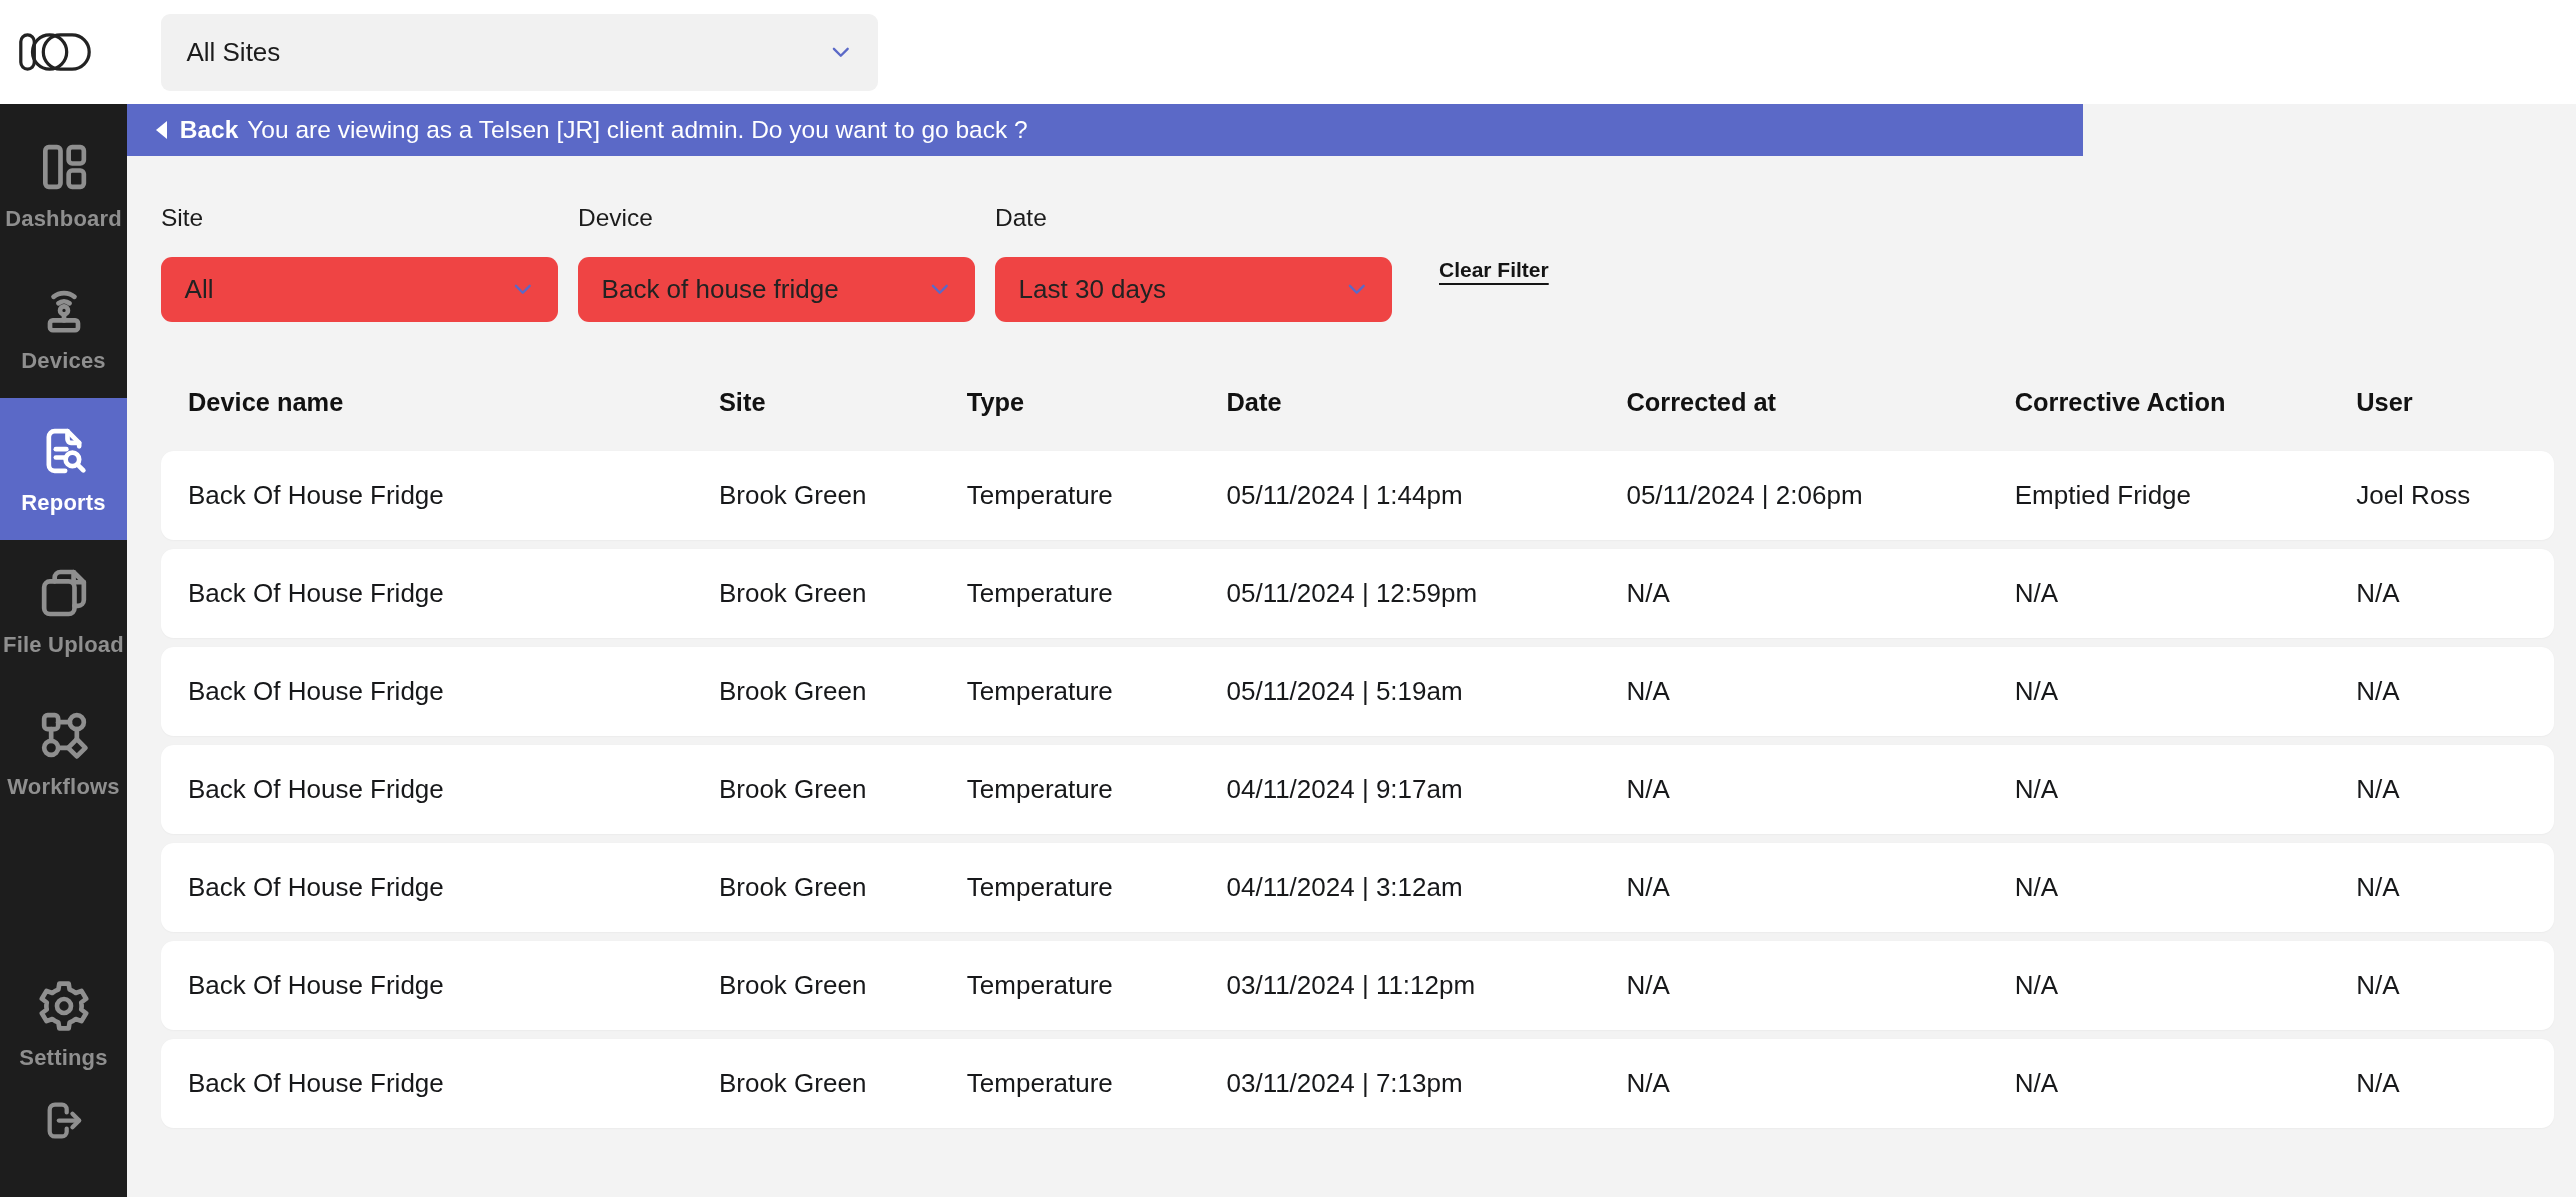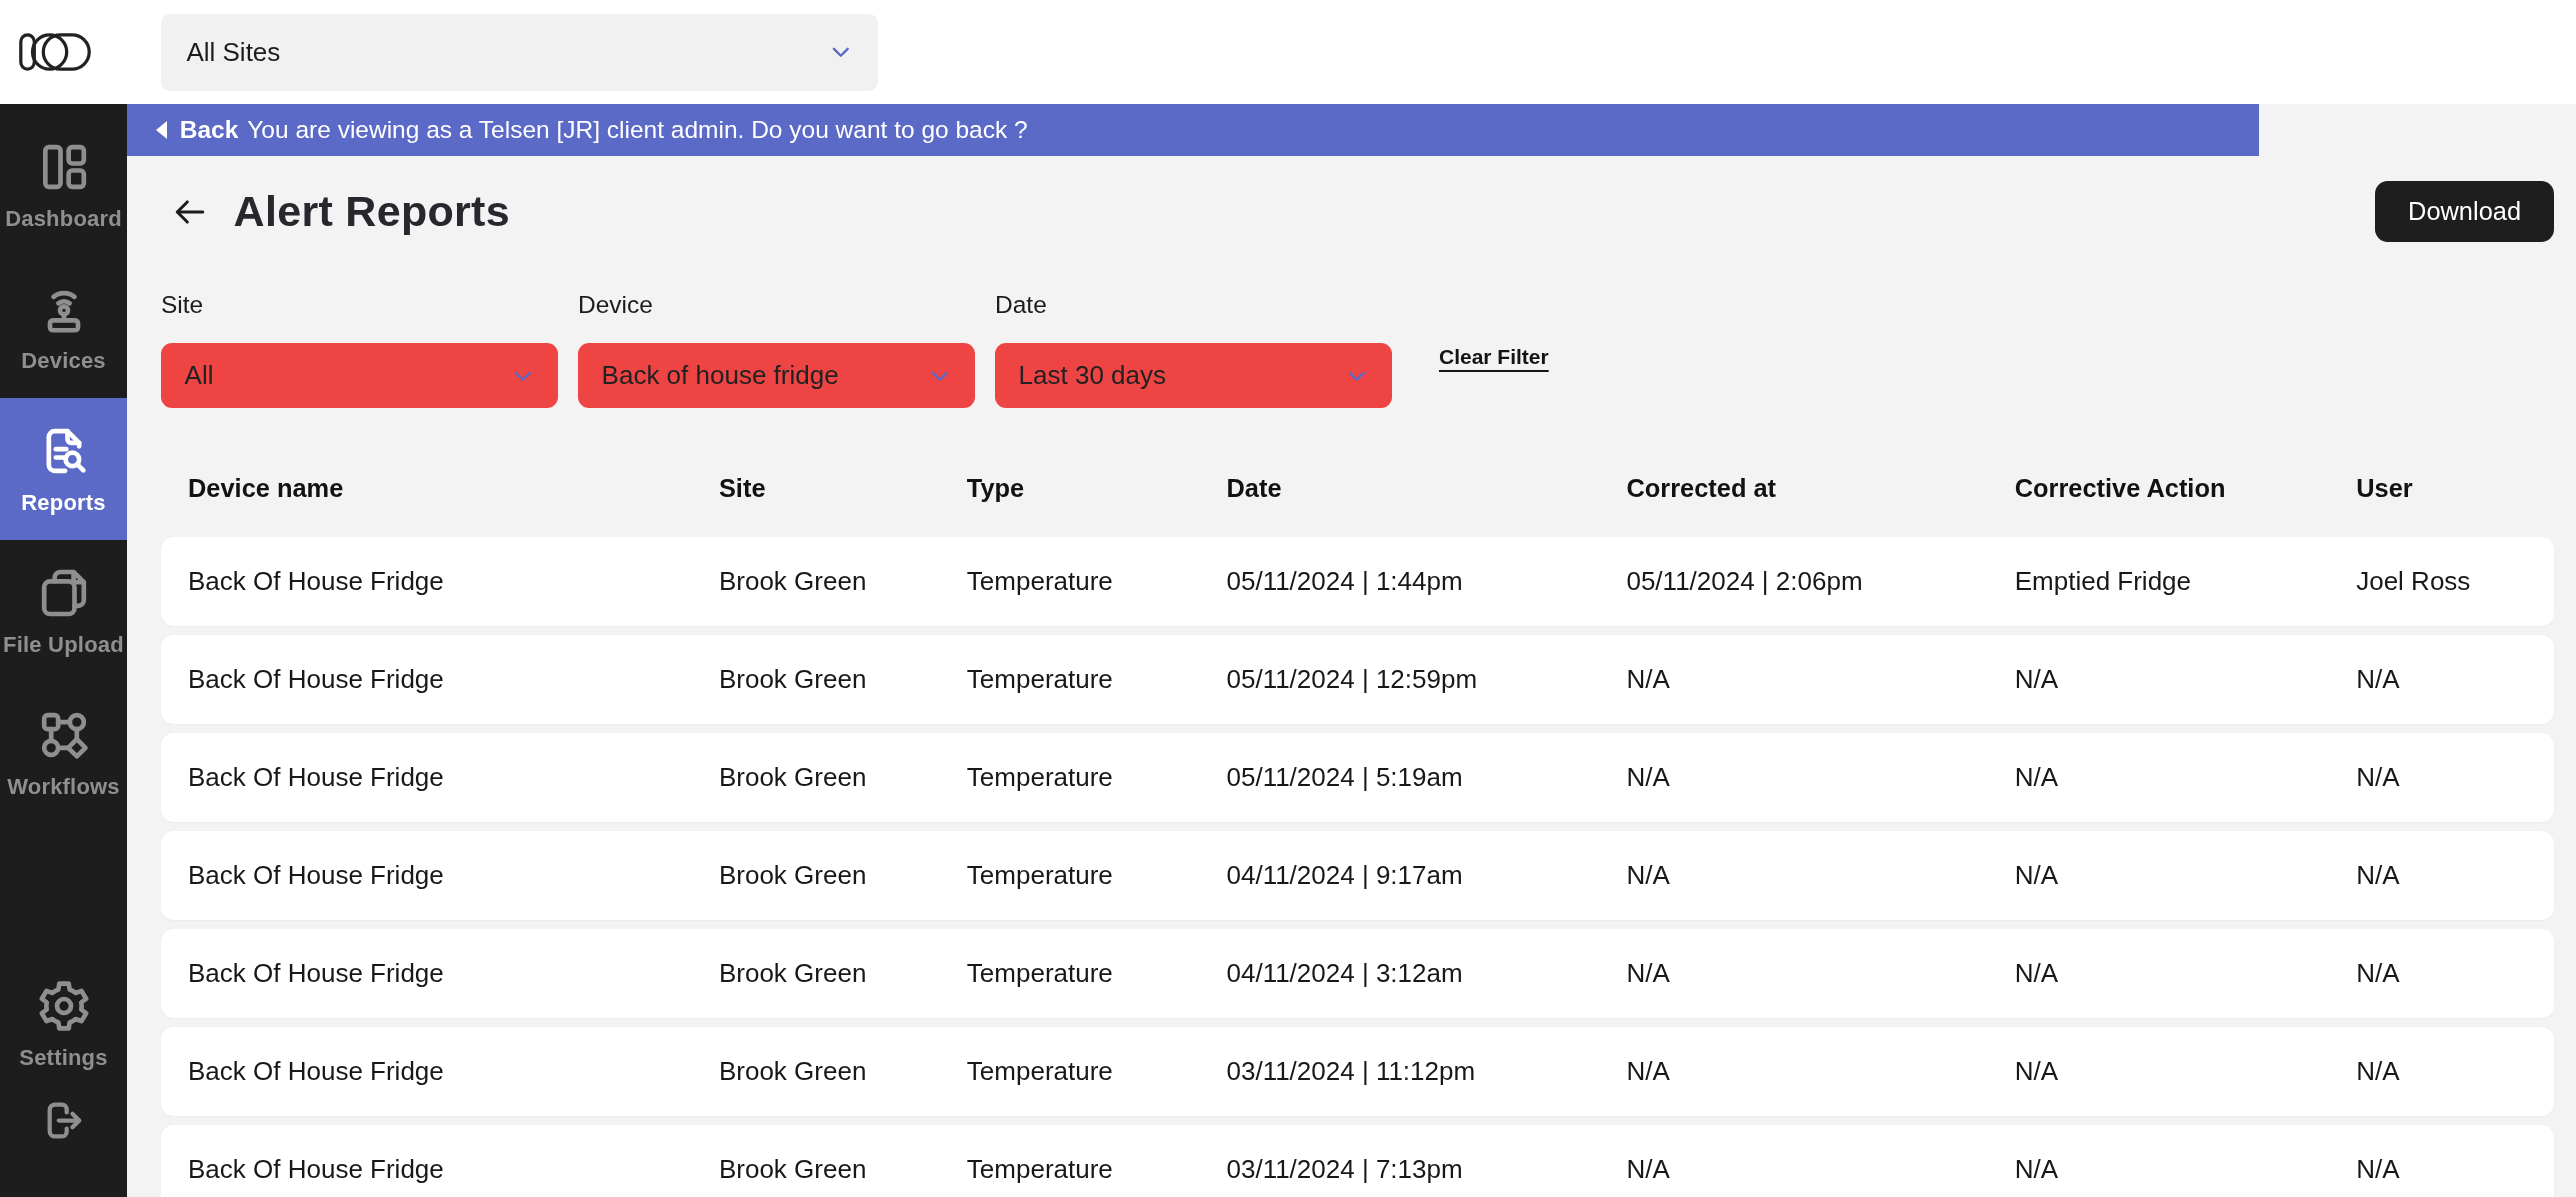--- a/index.html
+++ b/index.html
@@ -25,21 +25,21 @@
   .nav-item.active { background:#5b69c7; color:#ffffff; }
   .nav-icon { width:56px; height:56px; stroke:currentColor; fill:none;
               stroke-width:2; stroke-linecap:round; stroke-linejoin:round; }
   .nav-label { font-size:22px; font-weight:700; letter-spacing:0.2px; }
   .sidebar-bottom { margin-top:auto; display:flex; flex-direction:column; }
   .logout-item { width:127px; height:102px; display:flex; align-items:flex-start;
                  justify-content:center; color:#8f8f8f; cursor:pointer; }
   .logout-item .nav-icon { width:51px; height:51px; }
 
   
-  .banner { position:absolute; left:127px; top:104px; width:2132px; height:52px;
+  .banner { position:absolute; left:127px; top:104px; width:1956px; height:52px;
             background:#5b69c7; display:flex; align-items:center; color:#fff; }
   .banner-back { display:flex; align-items:center; gap:12.7px; margin-left:29px; cursor:pointer; }
   .tri-left { width:0; height:0; border-top:9px solid transparent;
               border-bottom:9px solid transparent; border-right:11px solid #ffffff; }
   .banner-back b { font-size:24.5px; font-weight:700; }
   .banner-msg { font-size:24.5px; margin-left:9px; }
 
   
   .main { position:absolute; left:127px; top:156px; width:2449px; height:1041px;
           background:#f3f3f3; padding:0 22px 0 34px; overflow:hidden; }
@@ -177,28 +177,20 @@
 <div class="banner">
   <div class="banner-back">
     <span class="tri-left"></span>
     <b>Back</b>
   </div>
   <span class="banner-msg">You are viewing as a Telsen [JR] client admin. Do you want to go back ?</span>
 </div>
 
 <main class="main">
 
-  <div class="page-header">
-    <svg class="back-arrow" viewBox="0 0 44 44">
-      <path d="M36 22H9"></path>
-      <path d="M19 11L8 22l11 11"></path>
-    </svg>
-    <h1 class="page-title">Alert Reports</h1>
-    <button class="download-btn">Download</button>
-  </div>
 
   <div class="filters-row">
     <div class="filter-group">
       <span class="filter-label">Site</span>
       <div class="filter-select">
         <span>All</span>
         <svg class="chev" viewBox="0 0 24 24">
             <path d="M5 9l7 7 7-7"></path>
           </svg>
       </div>

